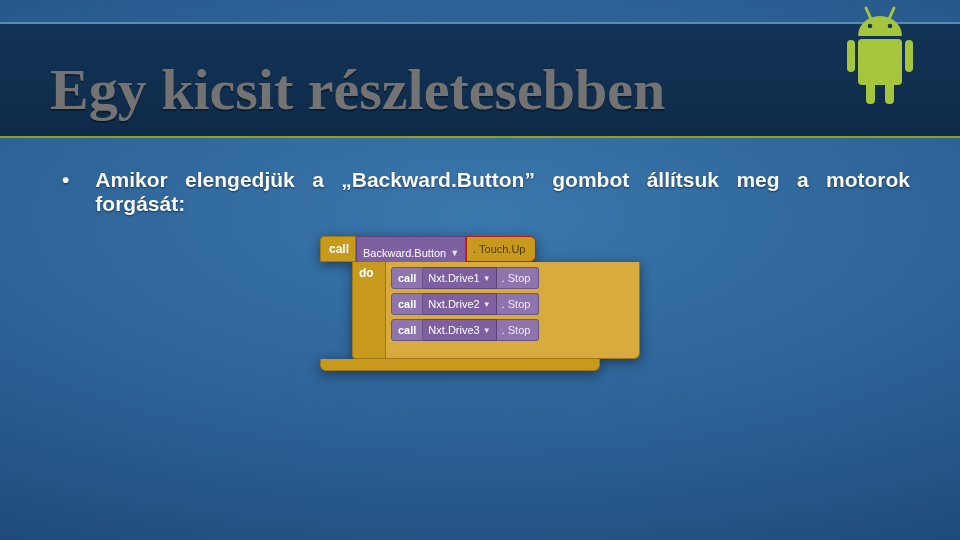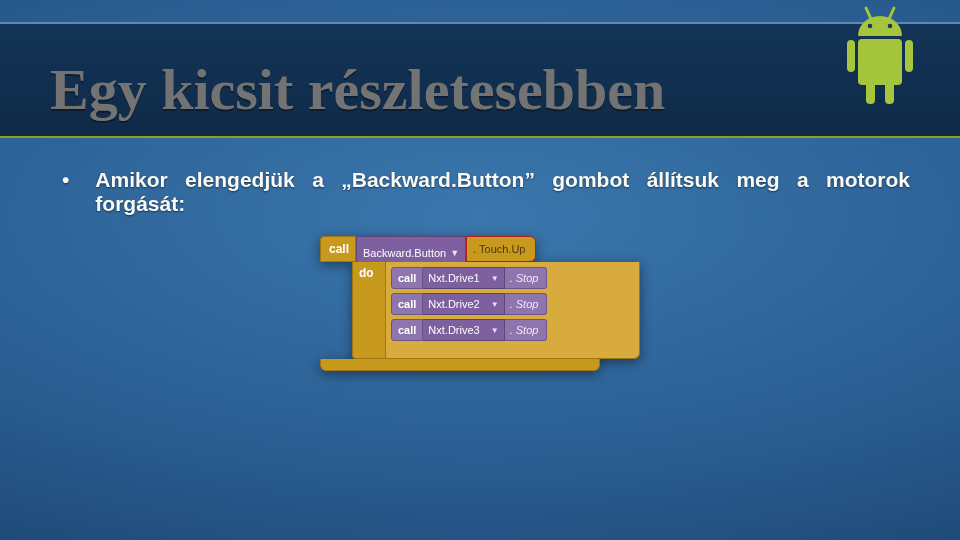--- a/index.html
+++ b/index.html
@@ -118,31 +118,30 @@
     display: flex; align-items: center;
     padding: 0 6px;
     color: #fff; font-size: 11px; font-weight: bold;
     border-radius: 3px 0 0 3px;
   }
   .call-dd {
     background: #7e5fa0;
     border: 1px solid #5b4476; border-left: none;
     display: flex; align-items: center;
     padding: 0 5px;
-    color: #fff; font-size: 11px; gap: 8px;
+    color: #fff; font-size: 11px;
   }
   .call-dd .chev { margin-left: 3px; font-size: 8px; color: #e9e0f2; }
   .call-method {
     background: #8f75ae;
     border: 1px solid #6b5588; border-left: none;
     display: flex; align-items: center;
     padding: 0 8px 0 5px;
     color: #efe8f6; font-size: 11px;
     border-radius: 0 3px 3px 0;
-    font-style: italic;
   }
   .foot-bar {
     height: 12px;
     background: #c79a1e;
     border: 1px solid #a07612; border-top: none;
     border-radius: 0 0 6px 6px;
     width: 280px;
   }
 </style>
 </head>

